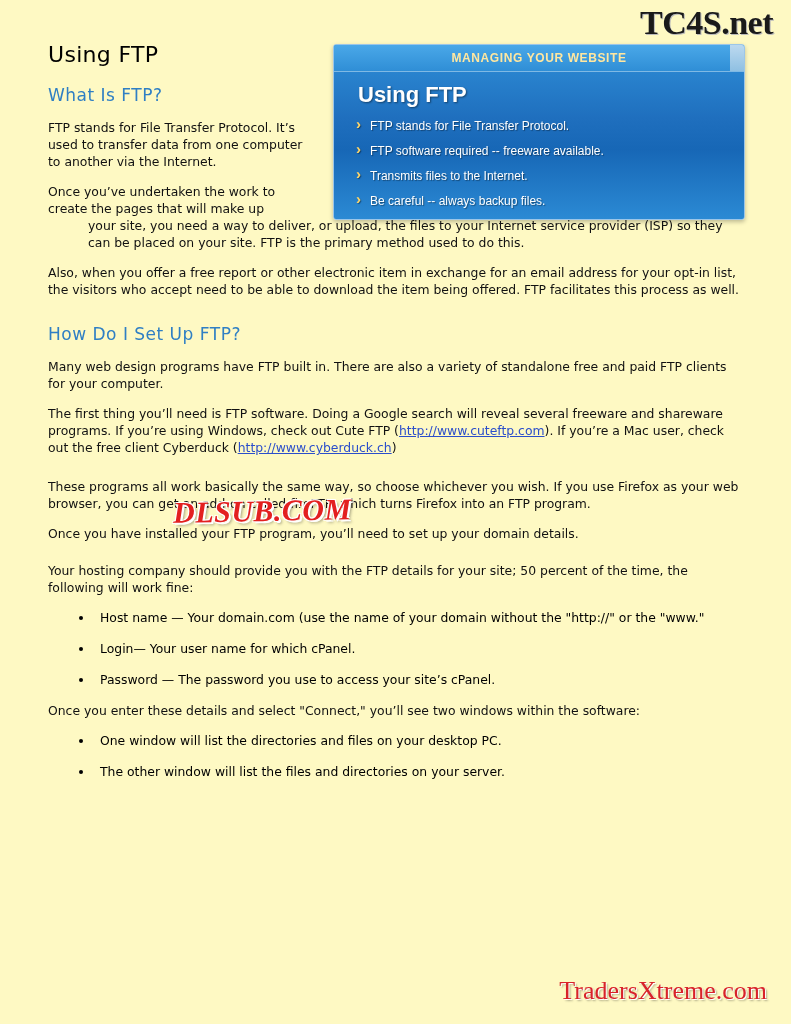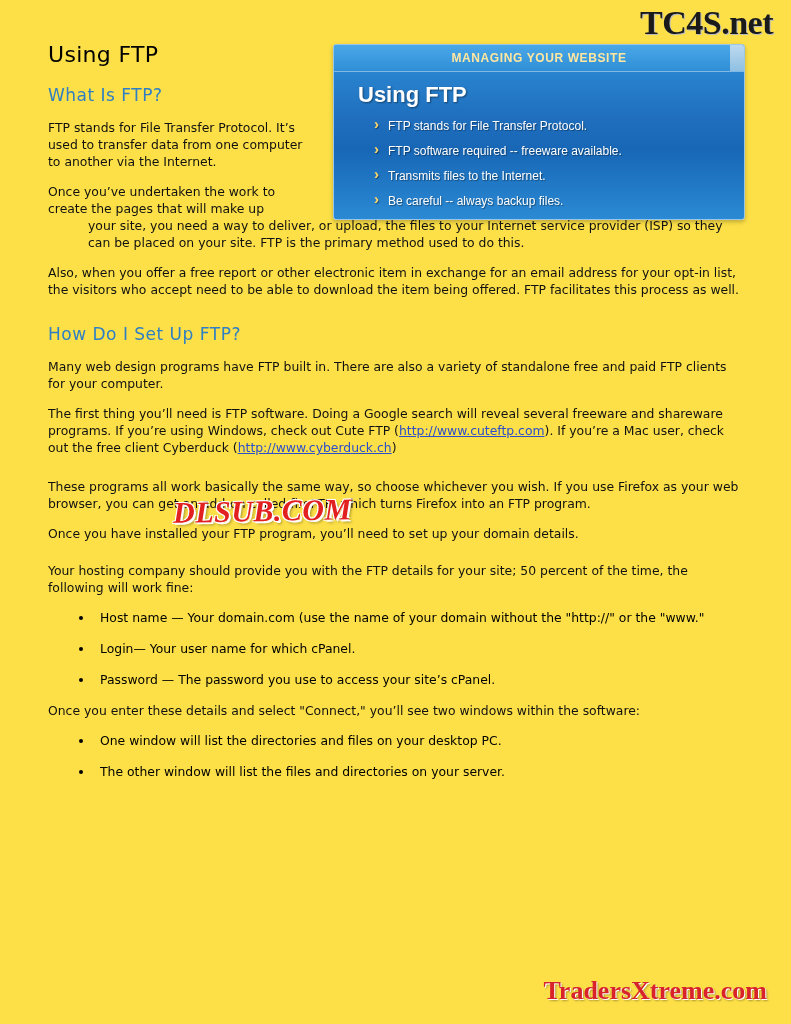--- a/index.html
+++ b/index.html
@@ -13,21 +13,21 @@
     position: relative;
     font-family: "DejaVu Sans", sans-serif;
     color: #000000;
     overflow: hidden;
   }
   .page {
     position: absolute;
     left: 0; top: 0;
     width: 791px;
     height: 1024px;
-    background: #fde047;
+    background: #fef9c3;
   }
   
   .wm-top {
     position: absolute;
     right: 18px;
     top: 4px;
     font-family: "Liberation Serif", serif;
     font-size: 34px;
     font-weight: bold;
     color: #1a1a1a;
@@ -126,21 +126,21 @@
   .slide-title {
     margin: 10px 0 10px 24px;
     color: #ffffff;
     font-family: "Liberation Sans", sans-serif;
     font-weight: bold;
     font-size: 22px;
     text-shadow: 1px 1px 2px rgba(0,0,0,0.45);
   }
   .slide-list {
     margin: 0;
-    padding: 0 0 0 40px;
+    padding: 0 0 0 22px;
     list-style: none;
   }
   .slide-list li {
     color: #ffffff;
     font-family: "Liberation Sans", sans-serif;
     font-size: 12px;
     line-height: 16px;
     margin-bottom: 9px;
     text-shadow: 1px 1px 1px rgba(0,0,0,0.4);
     position: relative;
@@ -169,21 +169,21 @@
     white-space: nowrap;
     transform: rotate(-1.2deg);
   }
   
   .wm-bottom {
     position: absolute;
     right: 24px;
     bottom: 18px;
     font-family: "Liberation Serif", serif;
     font-size: 26px;
-    font-weight: bold;
+    font-weight: normal;
     color: #d8232a;
     text-shadow: 1px 1px 0 #ffffff, 2px 2px 2px rgba(0,0,0,0.3);
     white-space: nowrap;
   }
 </style>
 </head>
 <body>
 
 <div class="page">
 

